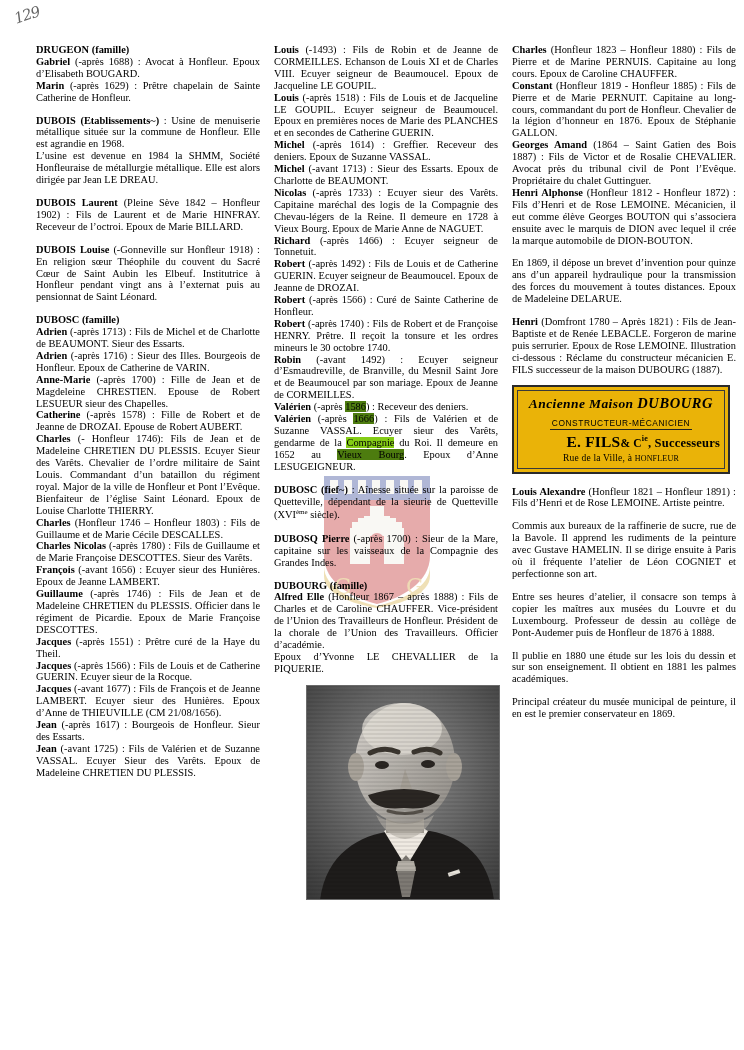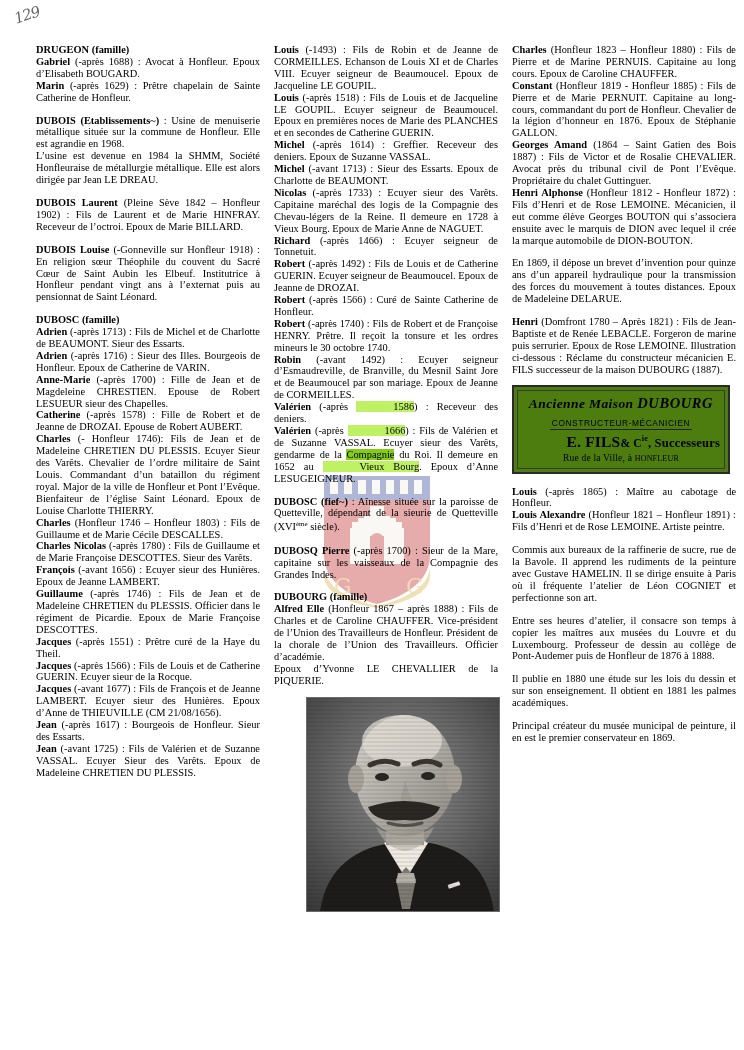--- a/index.html
+++ b/index.html
@@ -55,30 +55,30 @@
     font-size:10.4px;
     line-height:11.9px;
     text-align:justify;
     text-justify:inter-word;
     hyphens:none;
   }
   .gap{height:11px;}
   .gap-sm{height:6px;}
   b{font-weight:bold;}
   .hl-blue{background:#84cc16;}
-  .hl-pink{background:#bef264;padding-left:37px;}
+  .hl-pink{background:#4d7c0f;}
   .sup{font-size:7px;vertical-align:super;}
 
   
   .ad{
     position:relative;
     margin:9px 0 6px 0;
     width:208px;
     border:2px solid #2a2a2a;
-    background:#4d7c0f;
+    background:#eab308;
     padding:3px;
     z-index:3;
   }
   .ad-inner{
     border:1px solid #3a3a3a;
     padding:4px 4px 5px 4px;
     text-align:center;
   }
   .ad-l1{
     font-family:"Liberation Serif",serif;
@@ -318,21 +318,20 @@
             <span>E. FILS</span><span class="sm">&amp; C</span><sup style="font-size:8px">ie</sup><span class="succ">, Successeurs</span>
           </div>
           <div class="ad-l4">
             <span>Rue de la Ville, à </span><span class="sc">HONFLEUR</span>
           </div>
         </div>
       </div>
 
       <div class="gap-sm"></div>
       <div>
-        <p><b>Louis</b> (-après 1865) : Maître au cabotage de Honfleur.</p>
         <p><b>Louis Alexandre</b> (Honfleur 1821 – Honfleur 1891) : Fils d’Henri et de Rose LEMOINE. Artiste peintre.</p>
         <div class="gap"></div>
         <p>Commis aux bureaux de la raffinerie de sucre, rue de la Bavole. Il apprend les rudiments de la peinture avec Gustave HAMELIN. Il se dirige ensuite à Paris où il fréquente l’atelier de Léon COGNIET et perfectionne son art.</p>
         <div class="gap"></div>
         <p>Entre ses heures d’atelier, il consacre son temps à copier les maîtres aux musées du Louvre et du Luxembourg. Professeur de dessin au collège de Pont-Audemer puis de Honfleur de 1876 à 1888.</p>
         <div class="gap"></div>
         <p>Il publie en 1880 une étude sur les lois du dessin et sur son enseignement. Il obtient en 1881 les palmes académiques.</p>
         <div class="gap"></div>
         <p>Principal créateur du musée municipal de peinture, il en est le premier conservateur en 1869.</p>
       </div>

